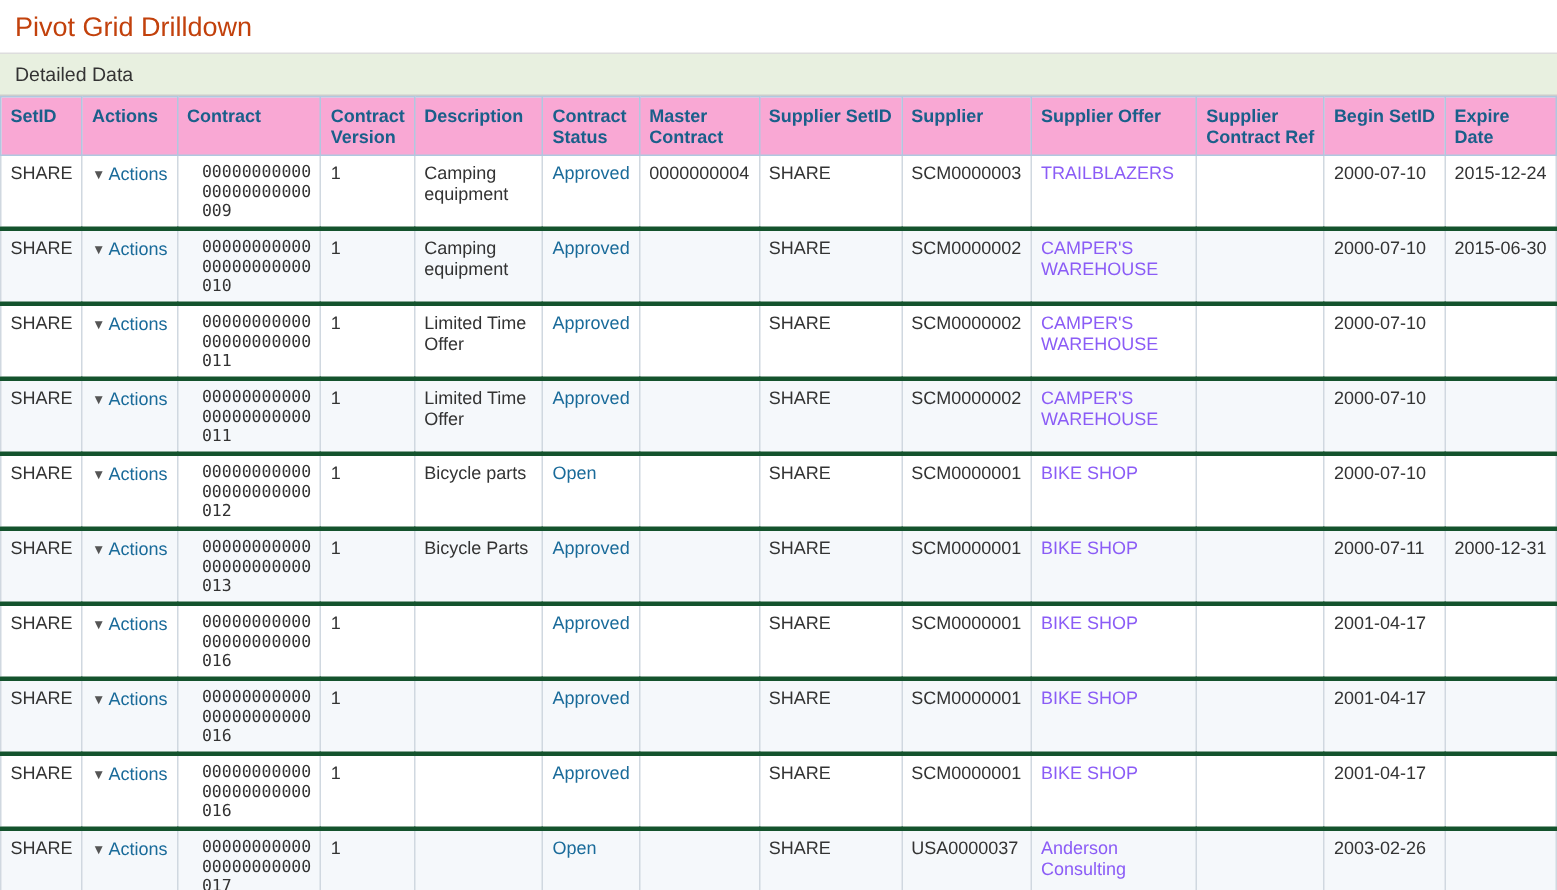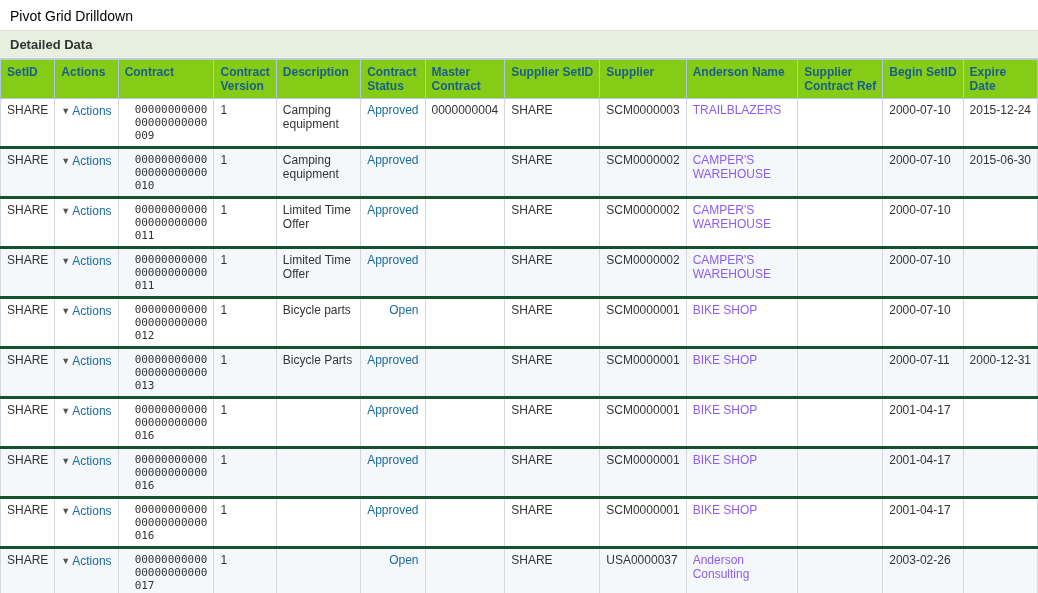--- a/index.html
+++ b/index.html
@@ -3,44 +3,44 @@
   <meta charset="utf-8">
   <style>
     * { box-sizing: border-box; margin: 0; padding: 0; }
     body {
       font-family: Arial, sans-serif;
       font-size: 12px;
       background: #fff;
       color: #333;
     }
     .page-title {
-      color: #000000;
-      font-size: 14px;
+      color: #c2410c;
+      font-size: 18px;
       padding: 8px 10px 6px 10px;
       border-bottom: 1px solid #ddd;
       background: #fff;
     }
     .section-header {
       background: #e8f0e0;
       padding: 6px 10px;
-      font-weight: bold;
+      font-weight: normal;
       font-size: 13px;
       color: #333;
       border-bottom: 1px solid #ccc;
     }
     .table-wrapper {
       overflow-x: auto;
     }
     table {
       width: 100%;
       border-collapse: collapse;
       font-size: 12px;
     }
     thead tr {
-      background: #84cc16;
+      background: #f9a8d4;
     }
     thead th {
       padding: 5px 6px;
       text-align: left;
       color: #1a5f8a;
       font-weight: bold;
       border: 1px solid #b0c8e0;
       vertical-align: top;
       white-space: nowrap;
     }
@@ -65,21 +65,21 @@
       white-space: nowrap;
       display: inline-flex;
       align-items: center;
       gap: 2px;
     }
     .actions-btn .arrow {
       font-size: 9px;
       color: #555;
     }
     .status-approved { color: #1a6b9a; text-align: right; }
-    .status-open { color: #1a6b9a; text-align: right; }
+    .status-open { color: #1a6b9a; }
     .contract-num {
       font-family: monospace;
       font-size: 11px;
       white-space: nowrap;
       padding-left: 16px;
     }
     .supplier-name {
       color: #8b5cf6;
     }
     .begin-date, .expire-date {
@@ -98,21 +98,21 @@
       <tr>
         <th>SetID</th>
         <th>Actions</th>
         <th>Contract</th>
         <th>Contract<br>Version</th>
         <th>Description</th>
         <th>Contract<br>Status</th>
         <th>Master<br>Contract</th>
         <th>Supplier SetID</th>
         <th>Supplier</th>
-        <th>Anderson Name</th>
+        <th>Supplier Offer</th>
         <th>Supplier<br>Contract Ref</th>
         <th>Begin SetID</th>
         <th>Expire<br>Date</th>
       </tr>
     </thead>
     <tbody id="table-body">
     <tr>
           <td>SHARE</td>
           <td><span class="actions-btn">
               <span class="arrow">▼</span> 

